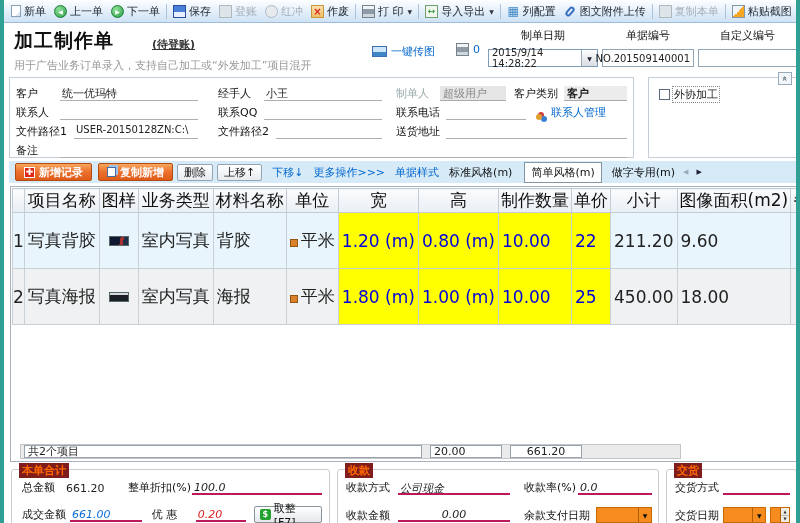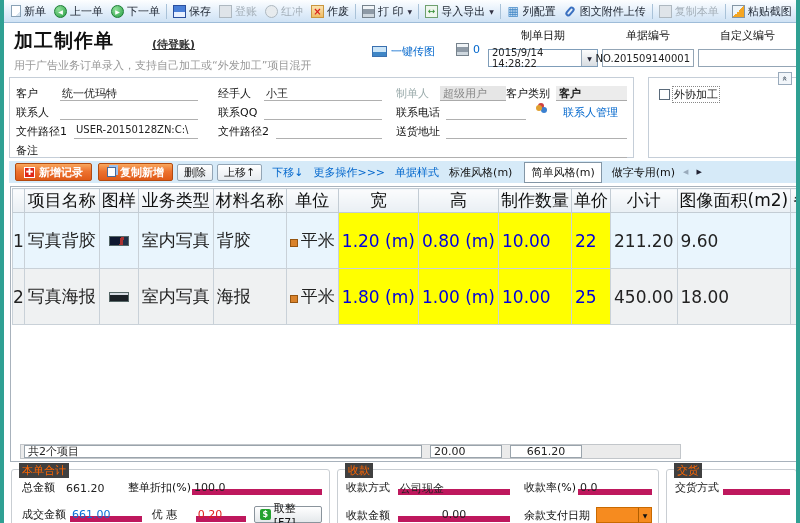--- a/index.html
+++ b/index.html
@@ -44,21 +44,21 @@
   .plainbox { height:18px; border:1px solid #93a5b5; background:#fff; display:flex; align-items:center; }
 
   
   .cust-panel { position:absolute; left:5px; top:77px; width:625px; height:81px; border:1px solid #c5ced8; background:#fff; padding:5px 6px 0 6px; }
   .crow { display:flex; align-items:flex-end; height:18px; margin-bottom:1px; }
   .clabel { color:#111; flex:none; }
   .clabel.gray { color:#9aa; }
   .uline { border-bottom:1px solid #b0b0b0; height:15px; padding:0 2px; }
   .grayfield { background:#e6e6e6; color:#888; border-bottom:1px solid #aaa; height:15px; padding:0 3px; }
   .catfield { background:#ececec; font-weight:bold; border-bottom:1px solid #aaa; height:15px; padding:0 3px; }
-  .contact-link { color:#06c; display:flex; align-items:flex-start; gap:15px; }
+  .contact-link { color:#06c; display:flex; align-items:flex-end; gap:3px; }
   .ic-people { width:6px; height:6px; border-radius:50%; background:#e0a030; box-shadow:5px 2px 0 #3a80d0, 2px -2px 0 #d04040; margin-right:6px; }
 
   .side-panel { position:absolute; left:644px; top:77px; width:150px; height:81px; border:1px solid #c5ced8; background:#fff; }
   .collapse-btn { position:absolute; top:-6px; right:5px; width:14px; height:13px; border:1px solid #9ab; background:#f2f6fa; display:flex; align-items:center; justify-content:center; }
   .collapse-btn span { display:inline-block; transform:rotate(90deg); font-size:9px; color:#345; line-height:1; }
   .chkrow { position:absolute; left:10px; top:9px; display:flex; align-items:center; gap:3px; }
   .chk { width:11px; height:11px; border:1px solid #5a6a7a; background:#fff; flex:none; }
   .chklabel { outline:1px dotted #888; padding:0 1px; }
 
   
@@ -88,24 +88,24 @@
   .swatch { display:inline-block; width:8px; height:8px; background:#d9822b; border:1px solid #965511; margin-right:3px; vertical-align:-1px; }
   .thumb { width:20px; height:10px; margin:0 auto; border:1px solid #566; }
   .thumb1 { background:linear-gradient(100deg,#101830 55%,#a83030 55% 72%,#203048 72%); }
   .thumb2 { background:linear-gradient(#d6dbe2 0 30%,#1a2026 30%); }
 
   .sum-bar { position:absolute; left:9px; bottom:2px; width:661px; height:15px; background:#ebebeb; border:1px solid #c2c6ca; }
   .sum-box { position:absolute; top:0px; height:13px; background:#fff; border:1px solid #9aa4ac; padding:0 3px; line-height:12px; }
 
   
   .group { position:absolute; top:469px; height:70px; border:1px solid #c9ced3; border-radius:3px; background:#fff; }
-  .gtitle { position:absolute; top:-7px; left:7px; background:#404040; padding:0 3px; color:#f60; font-weight:normal; }
+  .gtitle { position:absolute; top:-7px; left:7px; background:#7f1d1d; padding:0 3px; color:#f60; font-weight:bold; }
   .grow { position:absolute; display:flex; align-items:flex-end; }
   .gl { color:#111; flex:none; }
-  .gu { border-bottom:6px solid #be185d; height:14px; padding:0 2px; }
+  .gu { border-bottom:2px solid #be185d; height:14px; padding:0 2px;font-style:italic; }
   .blue { color:#0b6fd6; }
   .red { color:#e02020; }
   .round-btn { display:inline-flex; align-items:center; gap:3px; height:17px; padding:0 5px;
                background:linear-gradient(#ffffff,#e4e8eb); border:1px solid #8a949c; border-radius:2px; color:#111; }
   .ic-money { width:11px; height:11px; background:#23a12f; border-radius:2px; color:#fff; font-size:8px; font-weight:bold; display:inline-flex; align-items:center; justify-content:center; }
   .ocombo { height:16px; background:#f68b1f; border:1px solid #c96a00; display:flex; align-items:center; }
   .ocombo .sp { flex:1; }
   .ocombo-btn { width:13px; height:14px; border-left:1px solid #b05e00; display:flex; align-items:center; justify-content:center; font-size:6px; color:#111; }
   .ospin { height:16px; background:#f68b1f; border:1px solid #c96a00; display:flex; }
   .ospin .sp { flex:1; }
@@ -219,21 +219,21 @@
   </div>
 
   <div class="cust-panel">
     <div class="crow">
       <span class="clabel" style="width:44px;">客户</span>
       <span class="uline" style="width:138px;">统一优玛特</span>
       <span class="clabel" style="margin-left:20px; width:46px;">经手人</span>
       <span class="uline" style="width:118px;">小王</span>
       <span class="clabel gray" style="margin-left:14px; width:44px;">制单人</span>
       <span class="grayfield" style="width:66px;">超级用户</span>
-      <span class="clabel" style="margin-left:0; width:50px;">客户类别</span>
+      <span class="clabel" style="margin-left:8px; width:50px;">客户类别</span>
       <span class="catfield" style="flex:1;">客户</span>
     </div>
     <div class="crow">
       <span class="clabel" style="width:44px;">联系人</span>
       <span class="uline" style="width:138px;"></span>
       <span class="clabel" style="margin-left:20px; width:46px;">联系QQ</span>
       <span class="uline" style="width:118px;"></span>
       <span class="clabel" style="margin-left:14px; width:50px;">联系电话</span>
       <span class="uline" style="width:80px;"></span>
       <span class="contact-link" style="margin-left:10px;">
@@ -401,15 +401,29 @@
       </span>
     </div>
   </div>
 
   <div class="group" style="left:662px; width:131px;">
     <span class="gtitle">交货</span>
     <div class="grow" style="left:8px; top:10px; width:115px;">
       <span class="gl" style="width:48px;">交货方式</span>
       <span class="gu" style="flex:1;"></span>
     </div>
+    <div class="grow" style="left:8px; top:37px; width:115px; align-items:center;">
+      <span class="gl" style="width:48px;">交货日期</span>
+      <span class="ocombo" style="width:44px;">
+        <span class="sp"></span>
+        <span class="ocombo-btn">▼</span>
+      </span>
+      <span class="ospin" style="width:20px; margin-left:4px;">
+        <span class="sp"></span>
+        <span class="spin-btns">
+          <div>▲</div>
+          <div>▼</div>
+        </span>
+      </span>
+    </div>
   </div>
 
 </div>
 
 </body></html>

